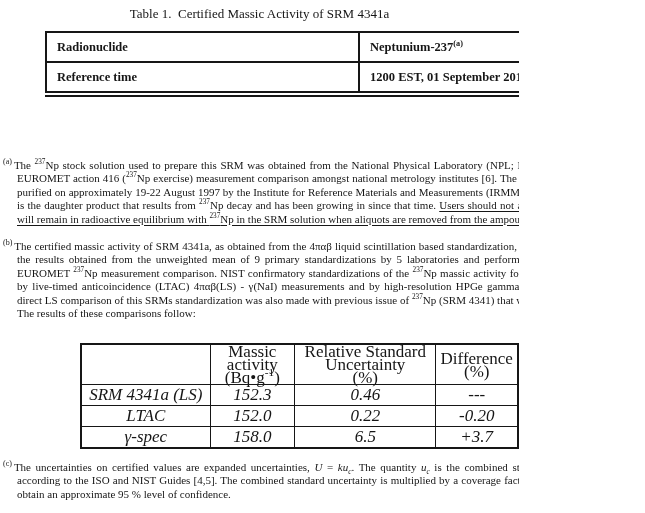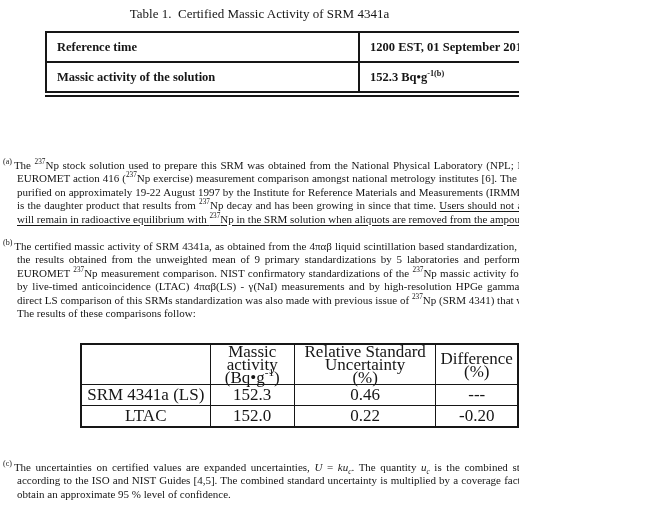--- a/index.html
+++ b/index.html
@@ -43,43 +43,43 @@
   .cmp-table {
     position:absolute; left:80px; top:343px;
     border-collapse:collapse; font-size:17px; text-align:center;
     table-layout:fixed;
   }
   .cmp-table th, .cmp-table td {
     border:1px solid #161616; font-weight:normal; padding:0 2px;
   }
   .cmp-table { border:2px solid #161616; }
   .cmp-table th { height:28px; line-height:13px; vertical-align:middle; }
-  .cmp-table td { height:16px; }
+  .cmp-table td { height:16px;font-style:italic; }
   .cmp-table .k0 { width:152px; }
   .cmp-table .k1 { width:88px; }
   .cmp-table .k2 { width:156px;font-family:Liberation Serif, serif; }
   .cmp-table .k3 { width:78px;margin-top:48px; }
 </style>
 </head>
 <body>
 
 <div class="page">
 
   <div class="title">Table 1.  Certified Massic Activity of SRM 4341a</div>
 
   <div class="main-table-wrap">
     <table class="main-table">
       <tbody>
+          <tr>
+        <td class="c0">Radionuclide</td>
+        <td>Neptunium-237<sup>(a)</sup></td>
+      </tr>
       <tr>
         <td class="c0">Reference time</td>
         <td>1200 EST, 01 September 2012</td>
-      </tr>
-      <tr>
-        <td class="c0">Massic activity of the solution</td>
-        <td>152.3 Bq•g<sup>-1(b)</sup></td>
       </tr>
     </tbody>
       </table>
   </div>
 
   <p class="footnote fn-a"><sup class="fn-marker">(a)</sup><span>The <sup>237</sup>Np stock solution used to prepare this SRM was obtained from the National Physical Laboratory (NPL; Middlesex, UK) as part of the EUROMET action 416 (<sup>237</sup>Np exercise) measurement comparison amongst national metrology institutes [6].  The stock solution was chemically purified on approximately 19-22 August 1997 by the Institute for Reference Materials and Measurements (IRMM; Geel, BE).  Protactinium-233 is the daughter product that results from <sup>237</sup>Np decay and has been growing in since that time.  <u>Users should not assume that the <sup>233</sup>Pa daughter will remain in radioactive equilibrium with <sup>237</sup>Np in the SRM solution when aliquots are removed from the ampoule.</u></span></p>
 
   <p class="footnote fn-b"><sup class="fn-marker">(b)</sup><span>The certified massic activity of SRM 4341a, as obtained from the 4παβ liquid scintillation based standardization, could be directly compared to the results obtained from the unweighted mean of 9 primary standardizations by 5 laboratories and performed in 1998-99 as part of the EUROMET <sup>237</sup>Np measurement comparison.  NIST confirmatory standardizations of the <sup>237</sup>Np massic activity for SRM 4341a were performed by live-timed anticoincidence (LTAC) 4παβ(LS) - γ(NaI) measurements and by high-resolution HPGe gamma-ray spectrometry (γ-spec).  A direct LS comparison of this SRMs standardization was also made with previous issue of <sup>237</sup>Np (SRM 4341) that was first disseminated in 1993.  The results of these comparisons follow:</span></p>
 
   <table class="cmp-table">
@@ -95,18 +95,24 @@
       <td>152.3</td>
       <td>0.46</td>
       <td>---</td>
     </tr>
     <tr>
       <td>LTAC</td>
       <td>152.0</td>
       <td>0.22</td>
       <td>-0.20</td>
     </tr>
+    <tr>
+      <td>γ-spec</td>
+      <td>158.0</td>
+      <td>6.5</td>
+      <td>+3.7</td>
+    </tr>
   </tbody>
     </table>
 
   <p class="footnote fn-c"><sup class="fn-marker">(c)</sup><span>The uncertainties on certified values are expanded uncertainties, <i>U</i> = <i>ku</i><sub><i>c</i></sub>.  The quantity <i>u</i><sub><i>c</i></sub> is the combined standard uncertainty calculated according to the ISO and NIST Guides [4,5].  The combined standard uncertainty is multiplied by a coverage factor of <i>k</i> = 2 and was chosen to obtain an approximate 95 % level of confidence.</span></p>
 
 </div>
 
 </body></html>

